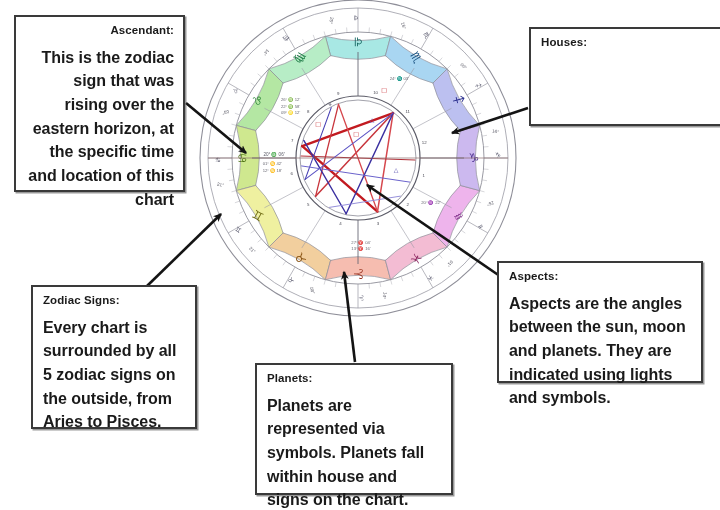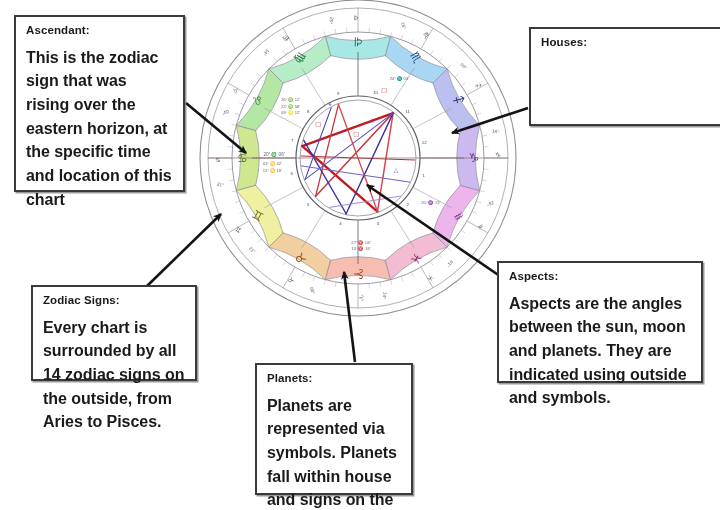--- a/index.html
+++ b/index.html
@@ -22,24 +22,24 @@
   }
   .callout .c-title{
     font-weight:bold;font-size:11.5px;color:#1a1a1a;
     letter-spacing:.1px;margin-bottom:9px;line-height:1.1;
   }
   .callout .c-body{
     font-weight:bold;font-size:16px;color:#1a1a1a;
     line-height:1.48;letter-spacing:-.05px;
   }
 
-  #box-ascendant{left:14px;top:15px;width:171px;height:177px;}
+  #box-ascendant{left:14px;top:15px;width:171px;height:177px;text-align:right;}
   #box-houses{left:529px;top:27px;width:196px;height:99px;}
-  #box-zodiac{left:31px;top:285px;width:166px;height:96px;}
-  #box-planets{left:255px;top:363px;width:158px;height:132px;}
+  #box-zodiac{left:31px;top:285px;width:166px;height:144px;}
+  #box-planets{left:255px;top:363px;width:198px;height:132px;}
   #box-aspects{left:497px;top:261px;width:206px;height:122px;}
 
   
   #arrows{position:absolute;left:0;top:0;width:720px;height:510px;z-index:35;pointer-events:none;}
 
   
   #wheel-wrap{position:absolute;left:196px;top:-6px;width:324px;height:324px;z-index:10;}
   #wheel{display:block;width:324px;height:324px;}
   .txt-deg{font-family:"Liberation Sans",sans-serif;font-size:4.6px;fill:#5a5a66;}
   .txt-deg2{font-family:"Liberation Sans",sans-serif;font-size:4.2px;fill:#6a6a74;}
@@ -285,26 +285,26 @@
     <div class="c-title">Ascendant:</div>
     <div class="c-body">This is the zodiac sign that was rising over the eastern horizon, at the specific time and location of this chart</div>
   </div>
 
   <div class="callout" id="box-houses">
     <div class="c-title">Houses:</div>
   </div>
 
   <div class="callout" id="box-zodiac">
     <div class="c-title">Zodiac Signs:</div>
-    <div class="c-body">Every chart is surrounded by all 14 zodiac signs on the outside, from Aries to Pisces.</div>
+    <div class="c-body">Every chart is surrounded by all 5 zodiac signs on the outside, from Aries to Pisces.</div>
   </div>
 
   <div class="callout" id="box-planets">
     <div class="c-title">Planets:</div>
     <div class="c-body">Planets are represented via symbols.  Planets fall within house and signs on the chart.</div>
   </div>
 
   <div class="callout" id="box-aspects">
     <div class="c-title">Aspects:</div>
-    <div class="c-body">Aspects are the angles between the sun, moon and planets.  They are indicated using outside and symbols.</div>
+    <div class="c-body">Aspects are the angles between the sun, moon and planets.  They are indicated using lights and symbols.</div>
   </div>
 
 </div>
 
 </body></html>

